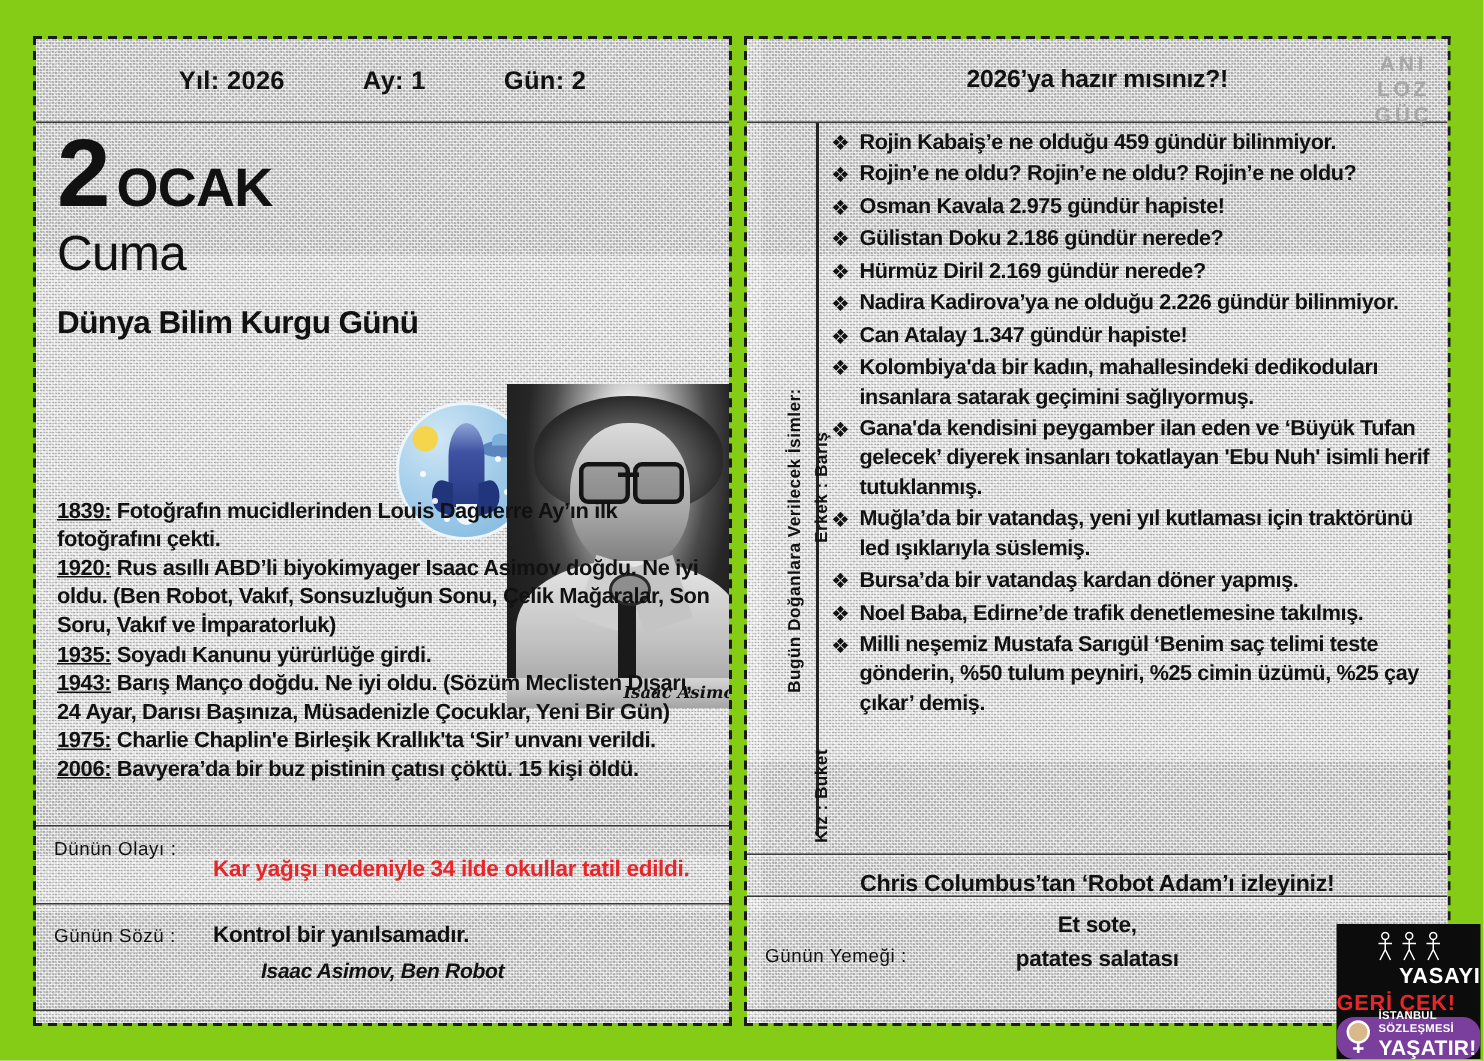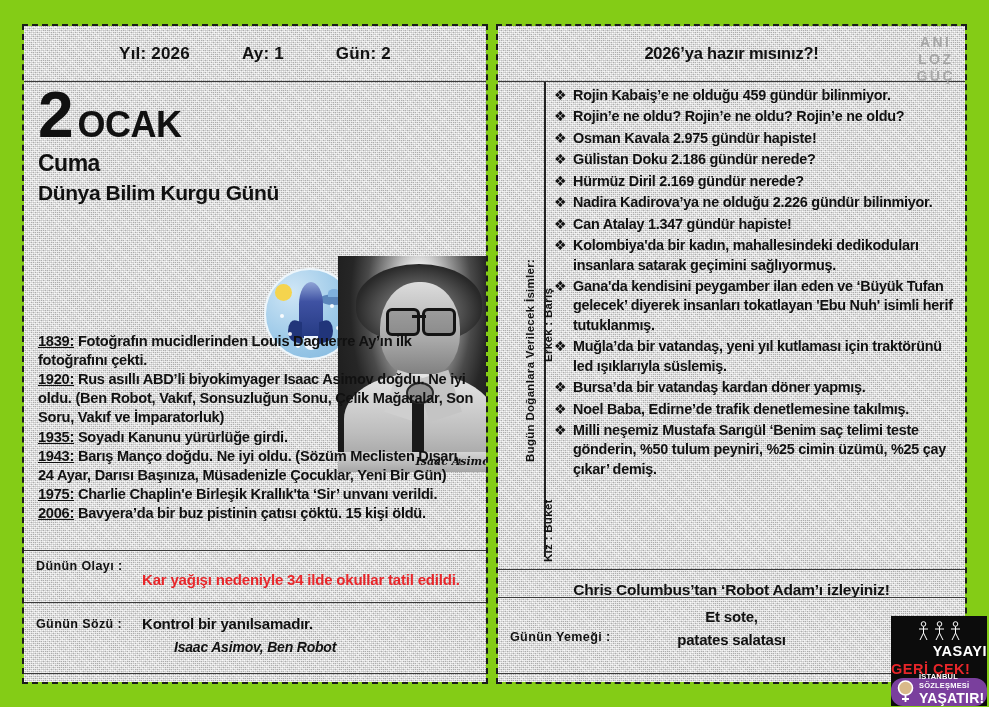--- a/index.html
+++ b/index.html
@@ -41,22 +41,22 @@
     border-bottom:1px solid #3a3a3a;box-sizing:border-box;
   }
   #left-head span{font-size:17px;font-weight:700;color:#111;letter-spacing:.2px;}
 
   #left-body{position:absolute;left:0;top:56px;width:100%;height:468px;}
 
   #dateblock{position:absolute;left:14px;top:4px;width:300px;}
   #day-line{display:flex;align-items:baseline;}
   #day-num{font-size:64px;font-weight:800;line-height:.92;color:#111;letter-spacing:-2px;}
   #month-name{font-size:36px;font-weight:800;color:#111;letter-spacing:-.5px;margin-left:6px;}
-  #weekday{font-size:23px;font-weight:700;color:#111;margin-top:4px;letter-spacing:-.5px;}
-  #special-day{font-size:21px;font-weight:800;color:#111;margin-top:4px;letter-spacing:-.4px;}
+  #weekday{font-size:33px;font-weight:400;color:#111;margin-top:4px;letter-spacing:-.5px;}
+  #special-day{font-size:21px;font-weight:800;color:#111;margin-top:16px;letter-spacing:-.4px;}
 
   
   #emblem{
     position:absolute;left:240px;top:186px;width:88px;height:88px;border-radius:50%;
     overflow:hidden;border:2px solid #eef6fb;
     background:radial-gradient(circle at 30% 25%, #cfe6f6 0%, #9cc9e8 55%, #7fb6dd 100%);
   }
   #emblem .sun{position:absolute;left:9px;top:14px;width:17px;height:17px;border-radius:50%;background:#f5d44e;}
   #emblem .ufo{position:absolute;right:6px;top:24px;width:28px;height:11px;border-radius:50%;background:#5b86bb;}
   #emblem .ufo:after{content:"";position:absolute;left:8px;top:-5px;width:12px;height:8px;border-radius:50% 50% 0 0;background:#7fb0dd;}
@@ -102,21 +102,21 @@
   #events{position:absolute;left:14px;top:250px;width:440px;}
   .event{font-size:14.6px;font-weight:700;color:#111;line-height:1.31;letter-spacing:-.25px;margin:0;}
   .event .yr{text-decoration:underline;}
 
   
   #sec-yesterday{position:absolute;left:0;top:524px;width:100%;height:52px;border-top:1px solid #3a3a3a;box-sizing:border-box;}
   #sec-quote{position:absolute;left:0;top:576px;width:100%;height:71px;border-top:1px solid #3a3a3a;box-sizing:border-box;}
   #left-foot{position:absolute;left:0;top:647px;width:100%;height:37px;border-top:1px solid #3a3a3a;box-sizing:border-box;
     display:flex;align-items:center;justify-content:center;}
 
-  .sec-label{font-size:12.5px;font-weight:700;color:#111;letter-spacing:.4px;}
+  .sec-label{font-size:12.5px;font-weight:400;color:#111;letter-spacing:.4px;}
   #yesterday-label{position:absolute;left:12px;top:8px;}
   #yesterday-value{position:absolute;left:118px;top:20px;color:#e8262a;font-size:15px;font-weight:800;letter-spacing:-.2px;}
   #quote-label{position:absolute;left:12px;top:14px;}
   #quote-text{position:absolute;left:118px;top:12px;font-size:15px;font-weight:700;color:#111;letter-spacing:-.2px;}
   #quote-author{position:absolute;left:150px;top:36px;font-size:14px;font-weight:700;font-style:italic;color:#111;letter-spacing:-.2px;}
 
   
   #right-head{
     position:absolute;left:0;top:0;width:100%;height:56px;
     display:flex;align-items:center;justify-content:center;

